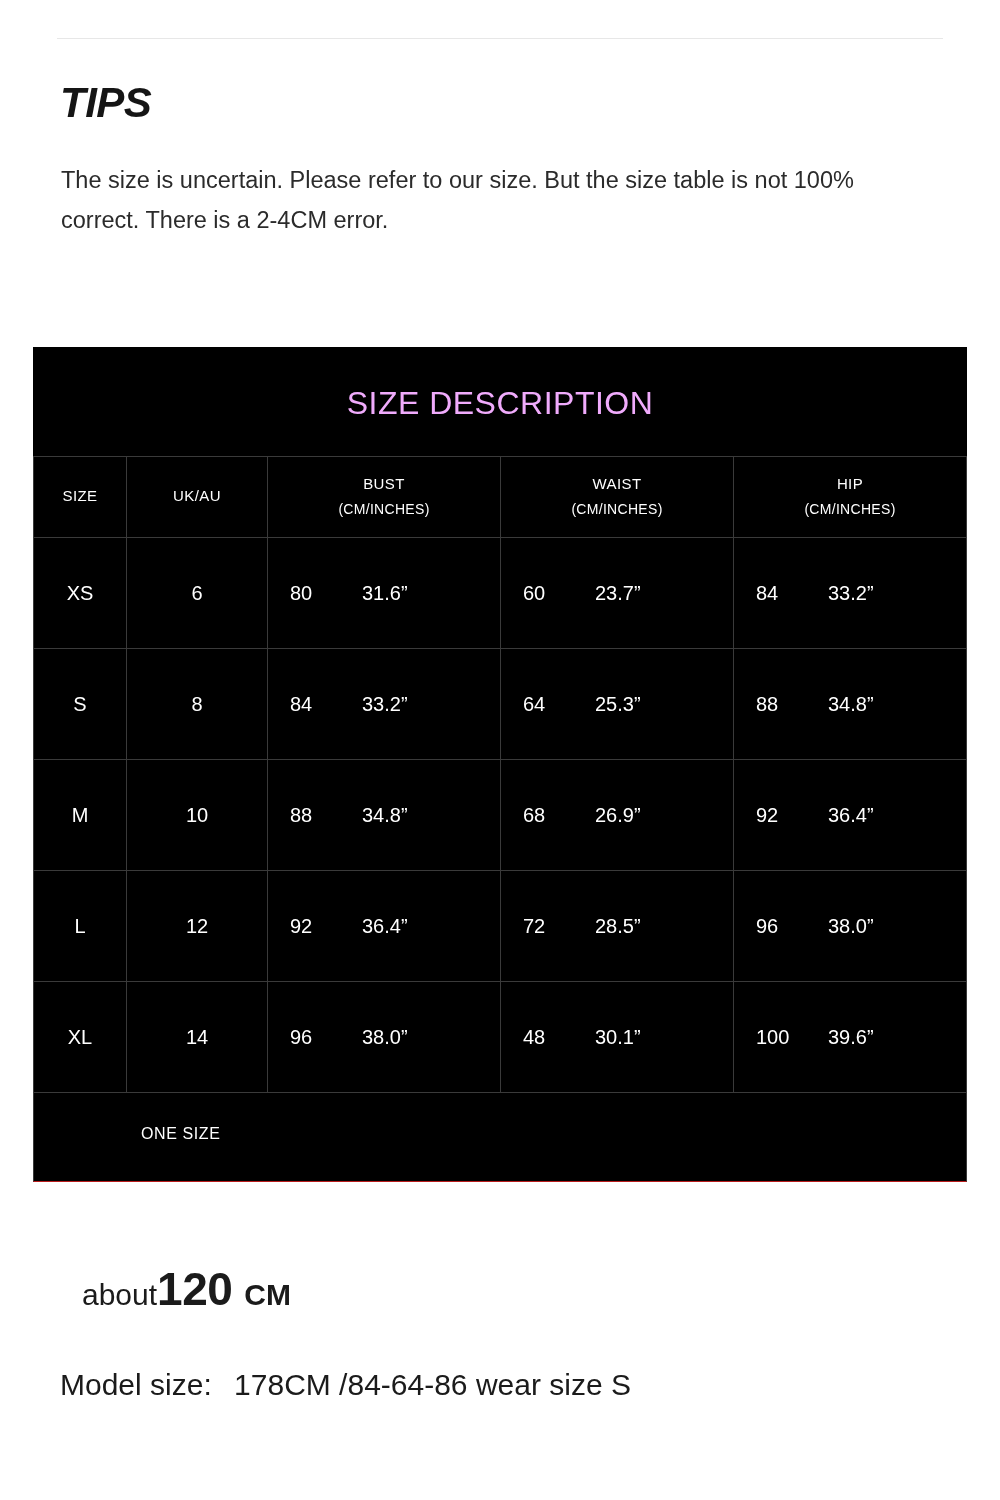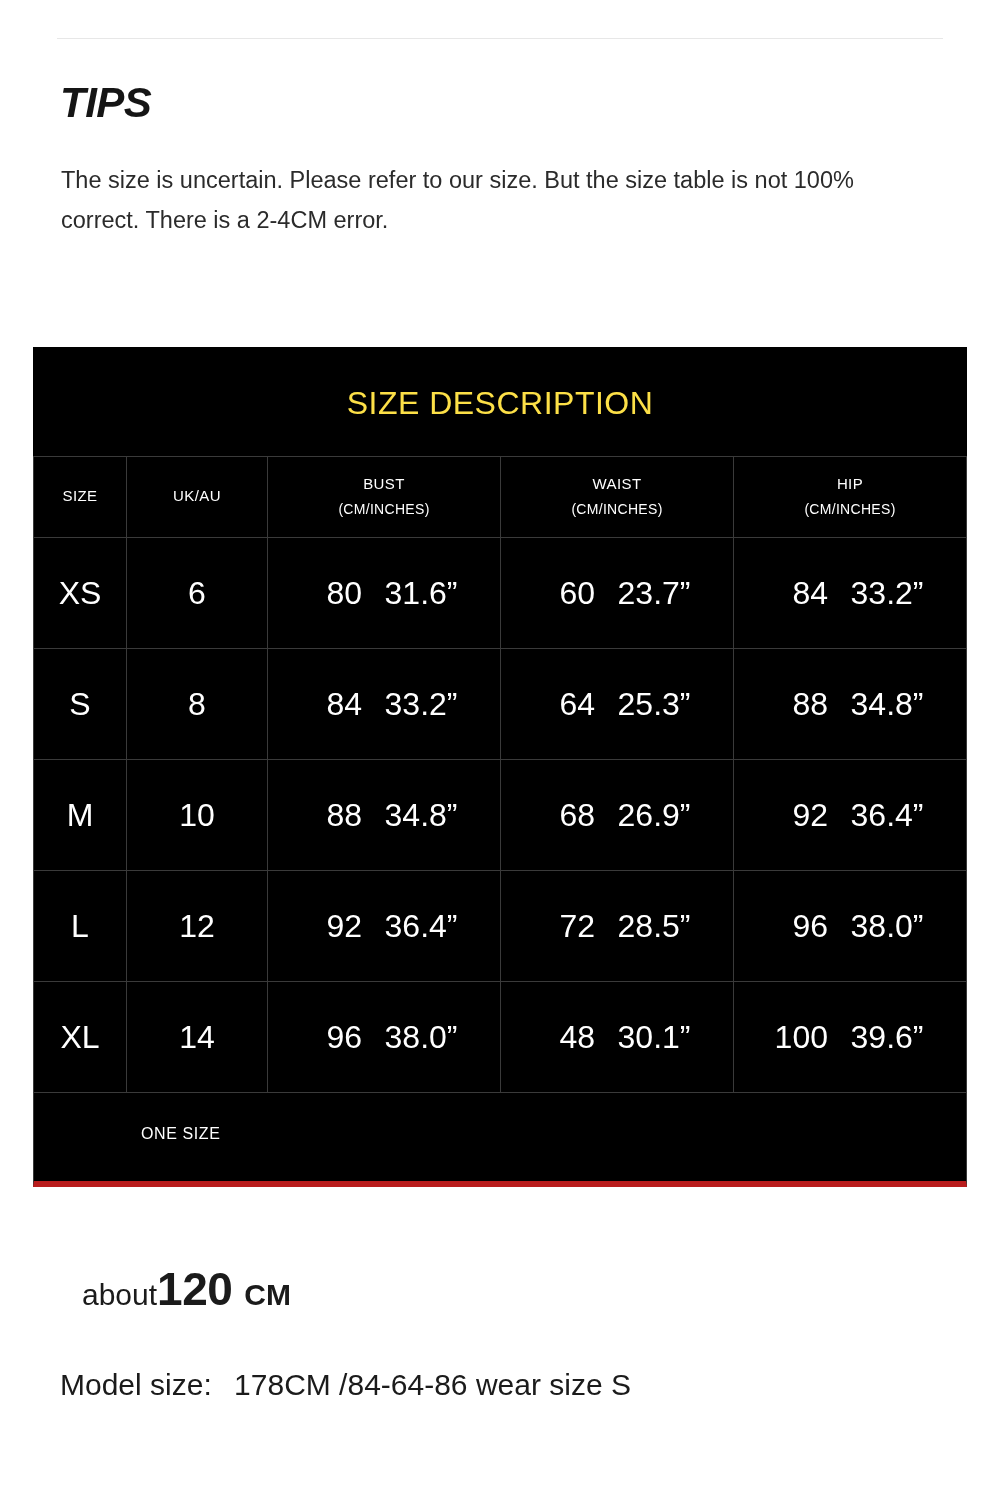--- a/index.html
+++ b/index.html
@@ -59,21 +59,21 @@
     width: 934px;
     background: #000000;
     color: #ffffff;
   }
   .size-card-title {
     text-align: center;
     font-size: 32px;
     letter-spacing: 0.5px;
     padding: 38px 0 34px 0;
     font-weight: 400;
-    color: #fde047;
+    color: #f0abfc;
   }
   table.size-table {
     width: 100%;
     border-collapse: collapse;
     table-layout: fixed;
   }
   table.size-table th,
   table.size-table td {
     border: 1px solid #3a3a3a;
     text-align: center;
@@ -89,38 +89,38 @@
   th.col-size, td.col-size { width: 92px; }
   th.col-uk, td.col-uk { width: 140px; }
   .unit-line {
     display: block;
     font-size: 14px;
     letter-spacing: 0.3px;
     margin-top: 4px;
   }
   table.size-table tbody td {
     height: 108px;
-    font-size: 32px;
+    font-size: 20px;
   }
   td.pair {
     padding: 0 22px;
   }
   .pair-inner {
     display: flex;
     justify-content: space-between;
     align-items: center;
   }
-  .pair-cm { min-width: 72px; text-align: right; }
-  .pair-in { min-width: 118px; text-align: center; }
+  .pair-cm { min-width: 72px; text-align: left; }
+  .pair-in { min-width: 118px; text-align: left; }
   td.col-size { font-size: 31px; }
   td.col-uk { font-size: 31px; }
   .one-size-row {
     border-left: 1px solid #3a3a3a;
     border-right: 1px solid #3a3a3a;
-    border-bottom: 6px solid #b91c1c;
+    border-bottom: 1px solid #b91c1c;
   }
   .one-size {
     padding: 32px 0 38px 107px;
     font-size: 16px;
     letter-spacing: 0.6px;
     color: #ffffff;
   }
 
   
   .style-length {

